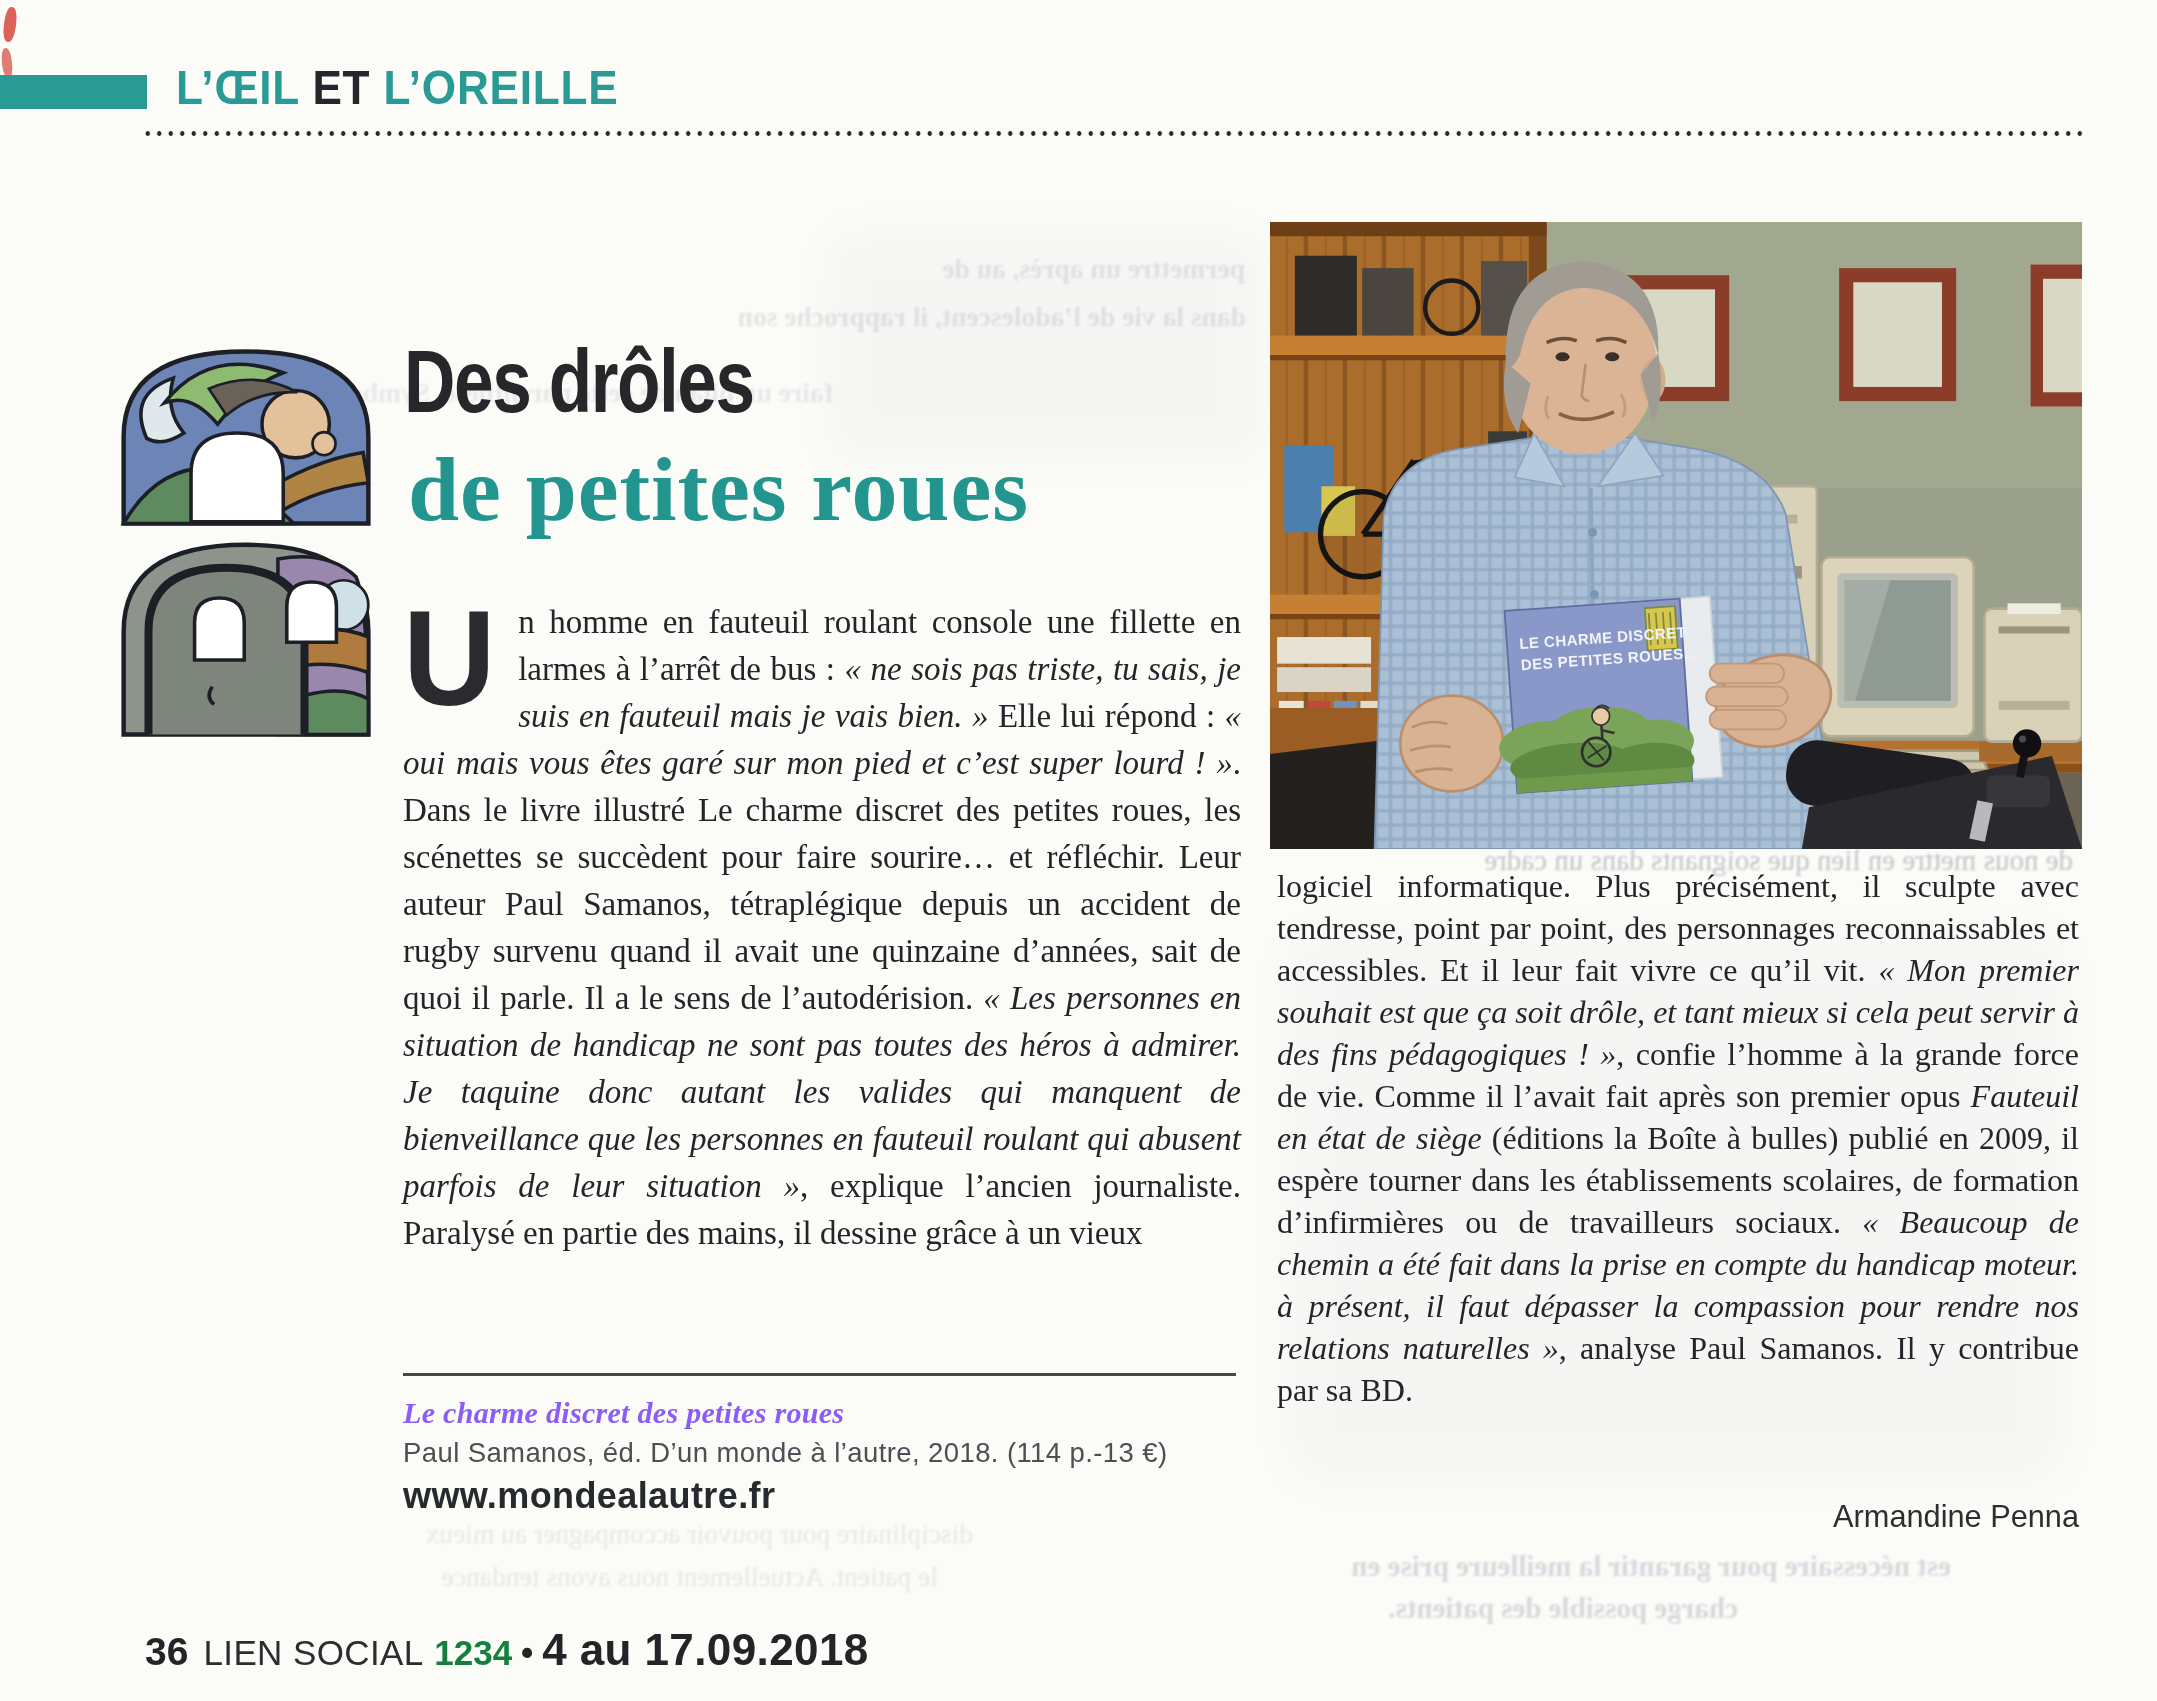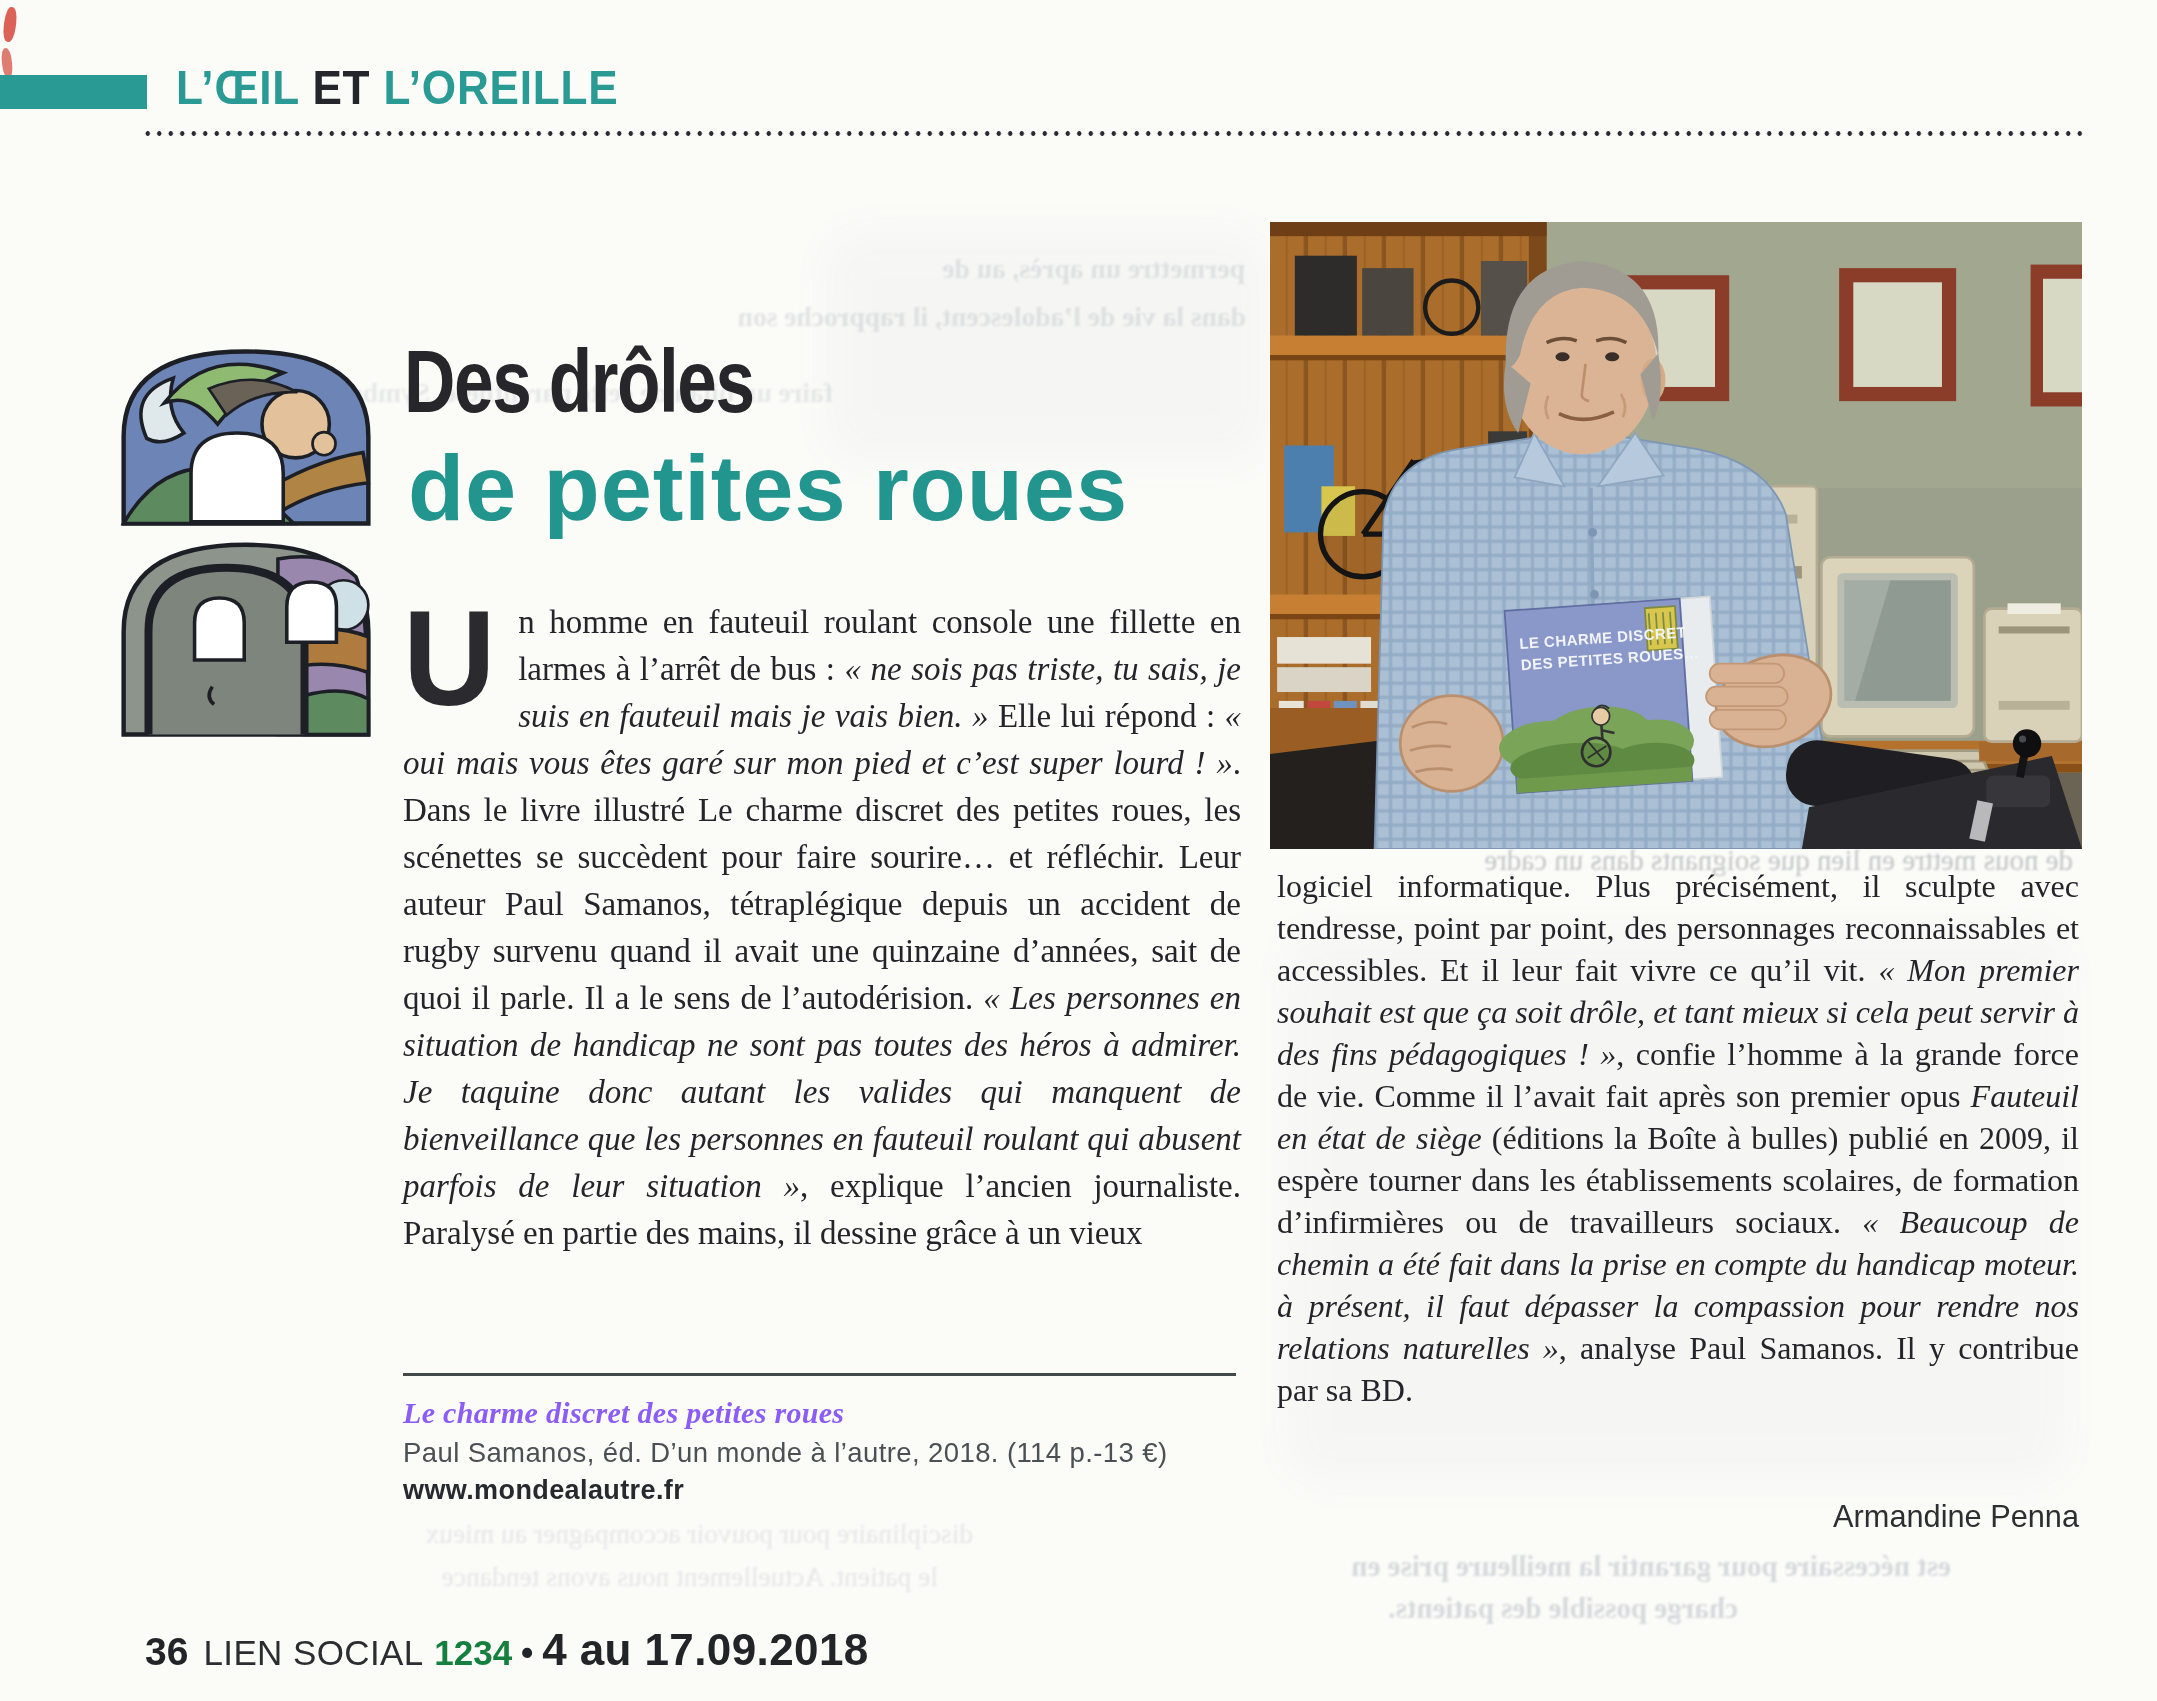--- a/index.html
+++ b/index.html
@@ -20,40 +20,40 @@
 
   
   .redmark{background:#d4473a;border-radius:45%;}
   #redmark-1{left:3.5px;top:7px;width:11.5px;height:35px;transform:rotate(7deg);opacity:.85;}
   #redmark-2{left:1.8px;top:48px;width:9.8px;height:30px;transform:rotate(-6deg);opacity:.7;}
 
   
   #title-black{left:404px;top:330px;font-family:"Liberation Sans",sans-serif;font-weight:bold;
           font-size:89px;letter-spacing:-1.8px;color:#26262b;transform:scaleX(.8);
           transform-origin:left top;white-space:nowrap;}
-  #title-teal{left:408px;top:436px;font-family:Liberation Sans, sans-serif;font-weight:bold;
+  #title-teal{left:408px;top:436px;font-family:Liberation Serif, serif;font-weight:bold;
           font-size:92px;color:#23958f;white-space:nowrap;letter-spacing:0.9px;}
 
   
   .bodycol{text-align:justify;color:#24242a;}
   #col-left{left:403px;top:599px;width:838px;font-size:33px;line-height:47px;}
   #col-right{left:1277px;top:865px;width:802px;font-size:32px;line-height:42px;}
   .it{font-style:italic;}
   #dropcap{float:left;font-family:"Liberation Sans",sans-serif;font-weight:bold;
           font-size:135px;line-height:.82;color:#2b2b2f;margin:5.3px 17.7px 0 0;transform:scaleX(.95);
           transform-origin:left top;}
 
   
   #book-rule{left:403px;top:1373px;width:833px;height:2.7px;background:#43484b;}
   #book-title{left:403px;top:1396px;font-family:Liberation Serif, serif;font-weight:bold;
           font-style:italic;font-size:30px;color:#8b5cf6;letter-spacing:0.3px;white-space:nowrap;}
   #book-details{left:403px;top:1437px;font-family:"Liberation Sans",sans-serif;font-size:27.5px;
           color:#4b5054;letter-spacing:0.4px;white-space:nowrap;}
   #book-url{left:403px;top:1475px;font-family:"Liberation Sans",sans-serif;font-weight:bold;
-          font-size:27px;color:#26292d;letter-spacing:0.4px;}
+          font-size:36px;color:#26292d;letter-spacing:0.4px;}
 
   
   #byline{left:1277px;top:1498px;width:802px;text-align:right;
           font-family:"Liberation Sans",sans-serif;font-size:32px;color:#2c2e31;
           transform:scaleX(.96);transform-origin:right top;}
   #footer{left:145px;top:1625px;font-family:"Liberation Sans",sans-serif;white-space:nowrap;}
   #footer .pnum{font-weight:bold;font-size:39px;color:#232428;margin-right:15px;}
   #footer .mag{font-weight:normal;font-size:35px;color:#2c2d31;letter-spacing:0.4px;}
   #footer .issue{font-weight:bold;font-size:35px;color:#15803d;margin-left:10.6px;}
   #footer .dot{font-weight:bold;font-size:35px;color:#232428;margin:0 8.9px;}

